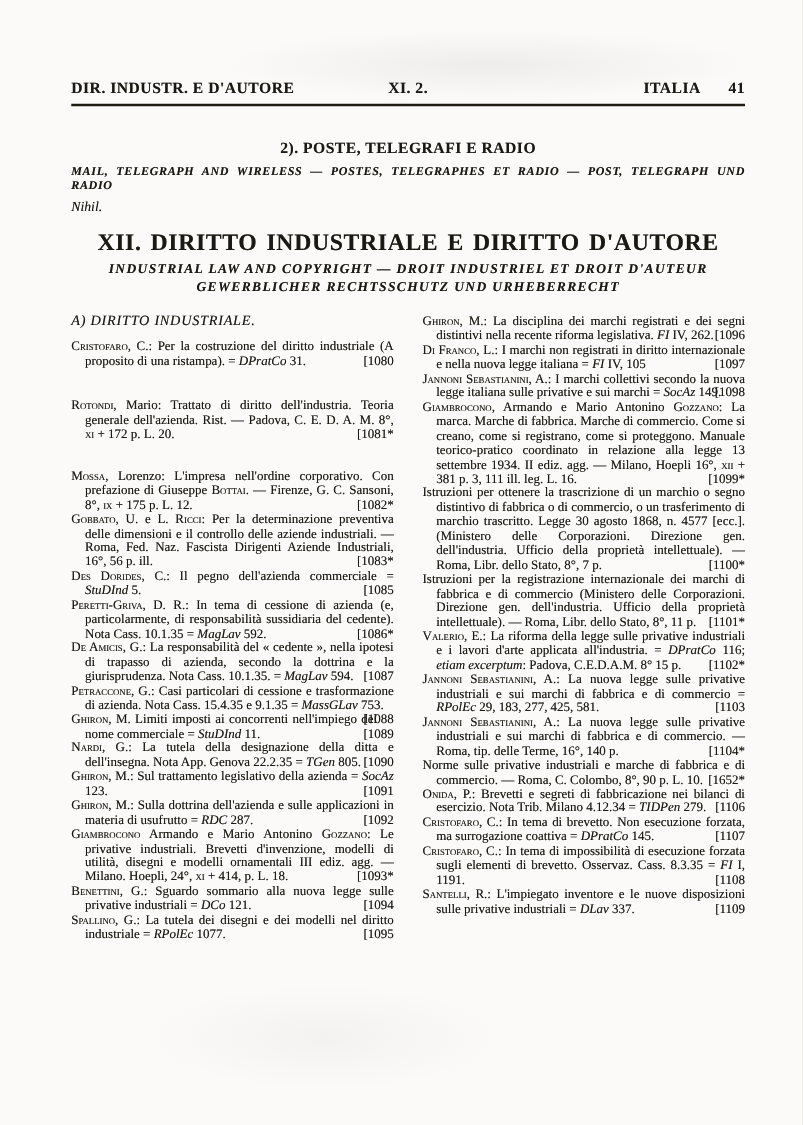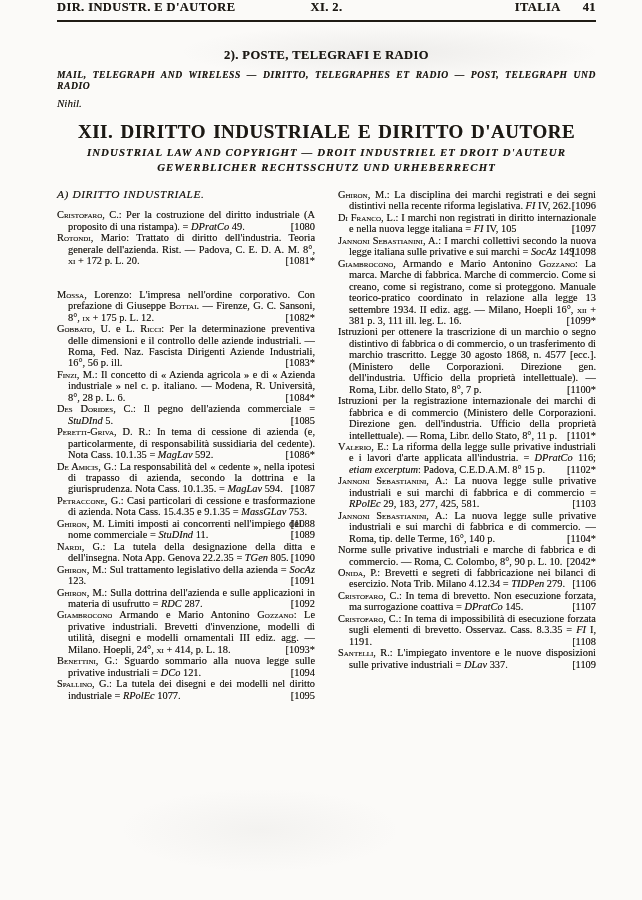--- a/index.html
+++ b/index.html
@@ -23,20 +23,21 @@
     text-shadow: 0 0 0.45px rgba(20,16,10,0.55);
   }
   .content {
     position: absolute;
     left: 57px;
     right: 46px;
     top: 0;
   }
   
   .running-head {
+    margin-top: 63px;
     display: flex;
     align-items: baseline;
     font-weight: bold;
     font-size: 12.5px;
     letter-spacing: 0.4px;
   }
   .rh-left  { flex: 1 1 0; text-align: left; }
   .rh-center{ flex: 0 0 auto; text-align: center; }
   .rh-right { flex: 1 1 0; text-align: right; }
   .rh-right .page-num { display: inline-block; margin-left: 22px; }
@@ -101,58 +102,57 @@
     letter-spacing: 0.6px;
     margin: 1px 0 9px 0;
   }
   .col-right { padding-top: 1px; }
   p.entry {
     margin: 0;
     padding-left: 11px;
     text-indent: -11px;
     text-align: justify;
   }
-  p.entry.gap-after { margin-bottom: 22px; }
+  p.entry.gap-after { margin-bottom: 22px; margin-top: 24px; }
   .seg-sc { font-variant: small-caps; }
   .seg-i  { font-style: italic; }
   .ref { float: right; }
 </style>
 </head>
 <body>
 
 <div class="page" style="color: rgb(28, 25, 20);">
   <div class="content">
 
     <div class="running-head">
       <span class="rh-left">DIR. INDUSTR. E D'AUTORE</span>
       <span class="rh-center">XI. 2.</span>
       <span class="rh-right"><span>ITALIA</span><span class="page-num">41</span></span>
     </div>
     <hr class="head-rule">
 
     <div class="sec-poste">
       <div class="title">2). POSTE, TELEGRAFI E RADIO</div>
-      <div class="subtitle">MAIL, TELEGRAPH AND WIRELESS — DIRITTO, TELEGRAPHES ET RADIO — POST, TELEGRAPH UND RADIO</div>
+      <div class="subtitle">MAIL, TELEGRAPH AND WIRELESS — POSTES, TELEGRAPHES ET RADIO — POST, TELEGRAPH UND RADIO</div>
       <div class="nihil">Nihil.</div>
     </div>
 
     <div class="sec-xii">
       <div class="title">XII. DIRITTO INDUSTRIALE E DIRITTO D'AUTORE</div>
       <div class="subtitle1">INDUSTRIAL LAW AND COPYRIGHT — DROIT INDUSTRIEL ET DROIT D'AUTEUR</div>
       <div class="subtitle2">GEWERBLICHER RECHTSSCHUTZ UND URHEBERRECHT</div>
     </div>
 
     <div class="columns">
       <div class="col col-left" id="col-left">
         <div class="subsection-heading">A) DIRITTO INDUSTRIALE.</div>
-      <p class="entry"><span class="seg-sc">Cristofaro</span><span class="seg-n">, C.: Per la costruzione del diritto industriale (A proposito di una ristampa). = </span><span class="seg-i">DPratCo</span><span class="seg-n"> 49.</span><span class="ref">[1080</span></p>
+      <p class="entry"><span class="seg-sc">Cristofaro</span><span class="seg-n">, C.: Per la costruzione del diritto industriale (A proposito di una ristampa). = </span><span class="seg-i">DPratCo</span><span class="seg-n"> 31.</span><span class="ref">[1080</span></p>
           <p class="entry gap-after"><span class="seg-sc">Rotondi</span><span class="seg-n">, Mario: Trattato di diritto dell'industria. Teoria generale dell'azienda. Rist. — Padova, C. E. D. A. M.  8°, </span><span class="seg-sc">xi</span><span class="seg-n"> + 172 p. L. 20.</span><span class="ref">[1081*</span></p>
           <p class="entry"><span class="seg-sc">Mossa</span><span class="seg-n">, Lorenzo: L'impresa nell'ordine corporativo. Con prefazione di Giuseppe </span><span class="seg-sc">Bottai</span><span class="seg-n">. — Firenze, G. C. Sansoni, 8°, </span><span class="seg-sc">ix</span><span class="seg-n"> + 175 p. L. 12.</span><span class="ref">[1082*</span></p>
           <p class="entry"><span class="seg-sc">Gobbato</span><span class="seg-n">, U. e L. </span><span class="seg-sc">Ricci</span><span class="seg-n">: Per la determinazione preventiva delle dimensioni e il controllo delle aziende industriali. — Roma, Fed. Naz. Fascista Dirigenti Aziende Industriali, 16°, 56 p. ill.</span><span class="ref">[1083*</span></p>
-          <p class="entry"><span class="seg-sc">Finzi</span><span class="seg-n">, M.: Il concetto di « Azienda agricola » e di « Azienda industriale » nel c. p. italiano. — Modena, R. Università, 8°, 28 p. L. 6.</span><span class="ref">[1084*</span></p>
           <p class="entry"><span class="seg-sc">Des Dorides</span><span class="seg-n">, C.: Il pegno dell'azienda commerciale = </span><span class="seg-i">StuDInd</span><span class="seg-n"> 5.</span><span class="ref">[1085</span></p>
           <p class="entry"><span class="seg-sc">Peretti-Griva</span><span class="seg-n">, D. R.: In tema di cessione di azienda (e, particolarmente, di responsabilità sussidiaria del cedente). Nota Cass. 10.1.35 = </span><span class="seg-i">MagLav</span><span class="seg-n"> 592.</span><span class="ref">[1086*</span></p>
           <p class="entry"><span class="seg-sc">De Amicis</span><span class="seg-n">, G.: La responsabilità del « cedente », nella ipotesi di trapasso di azienda, secondo la dottrina e la giurisprudenza. Nota Cass. 10.1.35. = </span><span class="seg-i">MagLav</span><span class="seg-n"> 594.</span><span class="ref">[1087</span></p>
           <p class="entry"><span class="seg-sc">Petraccone</span><span class="seg-n">, G.: Casi particolari di cessione e trasformazione di azienda. Nota Cass. 15.4.35 e 9.1.35 = </span><span class="seg-i">MassGLav</span><span class="seg-n"> 753.</span><span class="ref">[1088</span></p>
           <p class="entry"><span class="seg-sc">Ghiron</span><span class="seg-n">, M. Limiti imposti ai concorrenti nell'impiego del nome commerciale = </span><span class="seg-i">StuDInd</span><span class="seg-n"> 11.</span><span class="ref">[1089</span></p>
           <p class="entry"><span class="seg-sc">Nardi</span><span class="seg-n">, G.: La tutela della designazione della ditta e dell'insegna. Nota App. Genova 22.2.35 = </span><span class="seg-i">TGen</span><span class="seg-n"> 805.</span><span class="ref">[1090</span></p>
           <p class="entry"><span class="seg-sc">Ghiron</span><span class="seg-n">, M.: Sul trattamento legislativo della azienda = </span><span class="seg-i">SocAz</span><span class="seg-n"> 123.</span><span class="ref">[1091</span></p>
           <p class="entry"><span class="seg-sc">Ghiron</span><span class="seg-n">, M.: Sulla dottrina dell'azienda e sulle applicazioni in materia di usufrutto = </span><span class="seg-i">RDC</span><span class="seg-n"> 287.</span><span class="ref">[1092</span></p>
           <p class="entry"><span class="seg-sc">Giambrocono</span><span class="seg-n"> Armando e Mario Antonino </span><span class="seg-sc">Gozzano</span><span class="seg-n">: Le privative industriali. Brevetti d'invenzione, modelli di utilità, disegni e modelli ornamentali III ediz. agg. — Milano. Hoepli, 24°, </span><span class="seg-sc">xi</span><span class="seg-n"> + 414, p. L. 18.</span><span class="ref">[1093*</span></p>
           <p class="entry"><span class="seg-sc">Benettini</span><span class="seg-n">, G.: Sguardo sommario alla nuova legge sulle privative industriali = </span><span class="seg-i">DCo</span><span class="seg-n"> 121.</span><span class="ref">[1094</span></p>
@@ -161,21 +161,21 @@
       <div class="col col-right" id="col-right">
           <p class="entry"><span class="seg-sc">Ghiron</span><span class="seg-n">, M.: La disciplina dei marchi registrati e dei segni distintivi nella recente riforma legislativa. </span><span class="seg-i">FI</span><span class="seg-n"> IV, 262.</span><span class="ref">[1096</span></p>
           <p class="entry"><span class="seg-sc">Di Franco</span><span class="seg-n">, L.: I marchi non registrati in diritto internazionale e nella nuova legge italiana = </span><span class="seg-i">FI</span><span class="seg-n"> IV, 105</span><span class="ref">[1097</span></p>
           <p class="entry"><span class="seg-sc">Jannoni Sebastianini</span><span class="seg-n">, A.: I marchi collettivi secondo la nuova legge italiana sulle privative e sui marchi = </span><span class="seg-i">SocAz</span><span class="seg-n"> 149.</span><span class="ref">[1098</span></p>
           <p class="entry"><span class="seg-sc">Giambrocono</span><span class="seg-n">, Armando e Mario Antonino </span><span class="seg-sc">Gozzano</span><span class="seg-n">: La marca. Marche di fabbrica. Marche di commercio. Come si creano, come si registrano, come si proteggono. Manuale teorico-pratico coordinato in relazione alla legge 13 settembre 1934. II ediz. agg. — Milano, Hoepli 16°, </span><span class="seg-sc">xii</span><span class="seg-n"> + 381 p. 3, 111 ill. leg. L. 16.</span><span class="ref">[1099*</span></p>
           <p class="entry"><span class="seg-n">Istruzioni per ottenere la trascrizione di un marchio o segno distintivo di fabbrica o di commercio, o un trasferimento di marchio trascritto. Legge 30 agosto 1868, n. 4577 [ecc.]. (Ministero delle Corporazioni. Direzione gen. dell'industria. Ufficio della proprietà intellettuale). — Roma, Libr. dello Stato, 8°, 7 p.</span><span class="ref">[1100*</span></p>
           <p class="entry"><span class="seg-n">Istruzioni per la registrazione internazionale dei marchi di fabbrica e di commercio (Ministero delle Corporazioni. Direzione gen. dell'industria. Ufficio della proprietà intellettuale). — Roma, Libr. dello Stato, 8°, 11 p.</span><span class="ref">[1101*</span></p>
           <p class="entry"><span class="seg-sc">Valerio</span><span class="seg-n">, E.: La riforma della legge sulle privative industriali e i lavori d'arte applicata all'industria. = </span><span class="seg-i">DPratCo</span><span class="seg-n"> 116; </span><span class="seg-i">etiam excerptum</span><span class="seg-n">: Padova, C.E.D.A.M. 8° 15 p.</span><span class="ref">[1102*</span></p>
           <p class="entry"><span class="seg-sc">Jannoni Sebastianini</span><span class="seg-n">, A.: La nuova legge sulle privative industriali e sui marchi di fabbrica e di commercio = </span><span class="seg-i">RPolEc</span><span class="seg-n"> 29, 183, 277, 425, 581.</span><span class="ref">[1103</span></p>
           <p class="entry"><span class="seg-sc">Jannoni Sebastianini</span><span class="seg-n">, A.: La nuova legge sulle privative industriali e sui marchi di fabbrica e di commercio. — Roma, tip. delle Terme, 16°, 140 p.</span><span class="ref">[1104*</span></p>
-          <p class="entry"><span class="seg-n">Norme sulle privative industriali e marche di fabbrica e di commercio. — Roma, C. Colombo, 8°, 90 p. L. 10.</span><span class="ref">[2042*</span></p>
+          <p class="entry"><span class="seg-n">Norme sulle privative industriali e marche di fabbrica e di commercio. — Roma, C. Colombo, 8°, 90 p. L. 10.</span><span class="ref">[1652*</span></p>
           <p class="entry"><span class="seg-sc">Onida</span><span class="seg-n">, P.: Brevetti e segreti di fabbricazione nei bilanci di esercizio. Nota Trib. Milano 4.12.34 = </span><span class="seg-i">TIDPen</span><span class="seg-n"> 279.</span><span class="ref">[1106</span></p>
           <p class="entry"><span class="seg-sc">Cristofaro</span><span class="seg-n">, C.: In tema di brevetto. Non esecuzione forzata, ma surrogazione coattiva = </span><span class="seg-i">DPratCo</span><span class="seg-n"> 145.</span><span class="ref">[1107</span></p>
           <p class="entry"><span class="seg-sc">Cristofaro</span><span class="seg-n">, C.: In tema di impossibilità di esecuzione forzata sugli elementi di brevetto. Osservaz. Cass. 8.3.35 = </span><span class="seg-i">FI</span><span class="seg-n"> I, 1191.</span><span class="ref">[1108</span></p>
           <p class="entry"><span class="seg-sc">Santelli</span><span class="seg-n">, R.: L'impiegato inventore e le nuove disposizioni sulle privative industriali = </span><span class="seg-i">DLav</span><span class="seg-n"> 337.</span><span class="ref">[1109</span></p>
         </div>
     </div>
 
   </div>
 </div>
 

